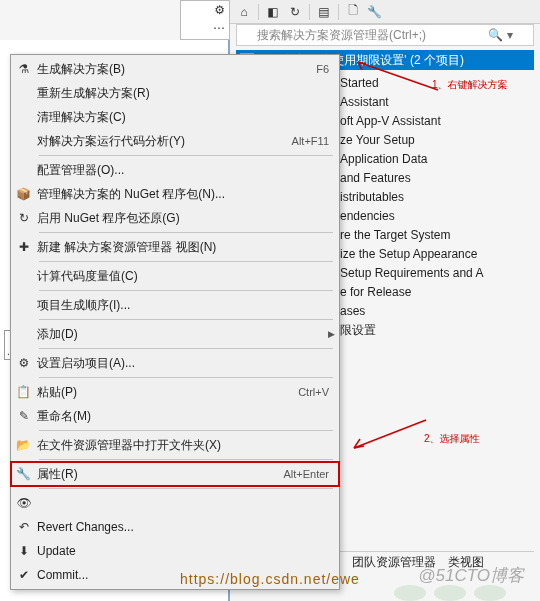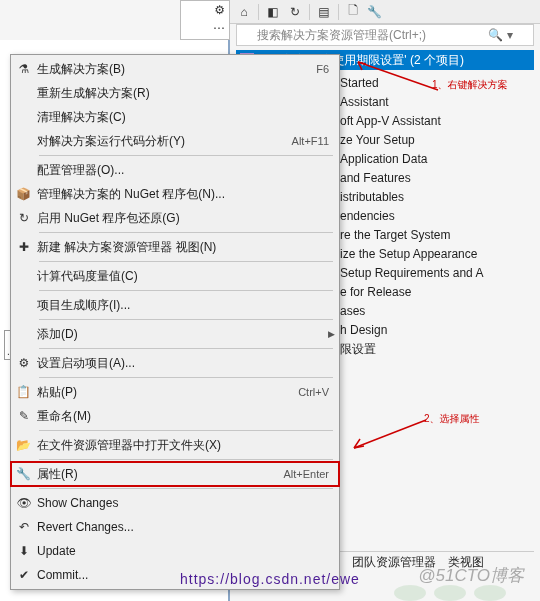--- a/index.html
+++ b/index.html
@@ -21,21 +21,21 @@
 .ctx { position:absolute; top:54px; left:10px; width:330px; background:#f0f0f0; border:1px solid #999; box-shadow:2px 2px 6px rgba(0,0,0,0.25); padding:2px 0; }
 .ctx .mi { height:24px; display:flex; align-items:center; padding-right:10px; position:relative; }
 .ctx .icon { width:26px; display:flex; align-items:center; justify-content:center; color:#333; }
 .ctx .lbl { flex:1; white-space:nowrap; }
 .ctx .hk { color:#555; font-size:11px; }
 .ctx .arrow { color:#555; font-size:9px; position:absolute; right:4px; }
 .ctx .sep { height:1px; margin:2px 6px 2px 28px; background:#c6c6c6; }
 .ctx .boxed { outline:2px solid #c00; outline-offset:-1px; }
 .anno { position:absolute; color:#c00; font-size:10px; }
 .anno-line { position:absolute; stroke:#c00; stroke-width:1.5; fill:none; }
-.wm { position:absolute; bottom:14px; left:180px; color:#4c1d95; font-size:14px; font-family:Arial; letter-spacing:1px; }
+.wm { position:absolute; bottom:14px; left:180px; color:#a16207; font-size:14px; font-family:Arial; letter-spacing:1px; }
 .wm2 { position:absolute; bottom:14px; right:16px; color:#aaa; font-size:17px;font-style:italic; }
 .footimg { position:absolute; bottom:0; right:30px; width:120px; height:28px; opacity:0.22; }
 .footimg svg { width:100%; height:100%; }
 </style>
 </head>
 <body>
 
 <div class="gearbar">
   <div class="row">
       <span>⚙</span>
@@ -75,21 +75,20 @@
     <div class="item">Application Data</div>
     <div class="item"></div>
     <div class="item">and Features</div>
     <div class="item">istributables</div>
     <div class="item">endencies</div>
     <div class="item">re the Target System</div>
     <div class="item">ize the Setup Appearance</div>
     <div class="item">Setup Requirements and A</div>
     <div class="item">e for Release</div>
     <div class="item">ases</div>
-    <div class="item">h Design</div>
     <div class="item">限设置</div>
   </div>
 
 <div class="tabsbar">
   <span>团队资源管理器</span>
   <span>类视图</span>
 </div>
 
 <div class="leftdoc">
   <div class="inner">
@@ -184,42 +183,41 @@
     </div>
     <div class="sep"></div>
     <div class="mi boxed">
       <span class="icon">🔧</span>
       <span class="lbl">属性(R)</span>
       <span class="hk">Alt+Enter</span>
     </div>
     <div class="sep"></div>
     <div class="mi">
       <span class="icon">👁</span>
-      <span class="lbl">Show Changes</span>
       <span class="hk"></span>
     </div>
     <div class="mi">
       <span class="icon">↶</span>
       <span class="lbl">Revert Changes...</span>
       <span class="hk"></span>
     </div>
     <div class="mi">
       <span class="icon">⬇</span>
       <span class="lbl">Update</span>
       <span class="hk"></span>
     </div>
     <div class="mi">
       <span class="icon">✔</span>
       <span class="lbl">Commit...</span>
       <span class="hk"></span>
     </div>
   </div>
 
 <div class="anno" style="top:78px; left:432px;">1、右键解决方案</div>
-<div class="anno" style="top:412px; left:424px;">2、选择属性</div>
+<div class="anno" style="top:432px; left:424px;">2、选择属性</div>
 <svg class="anno-line" style="top:60px; left:350px; width:90px; height:60px;">
     <path d="M88 30 L8 2"></path>
     <path d="M8 2 l8 2 M8 2 l4 8"></path>
   </svg>
 <svg class="anno-line" style="top:418px; left:350px; width:80px; height:40px;">
     <path d="M76 2 L4 30"></path>
     <path d="M4 30 l10 -2 M4 30 l6 -9"></path>
   </svg>
 
 <div class="wm">https://blog.csdn.net/ewe</div>

